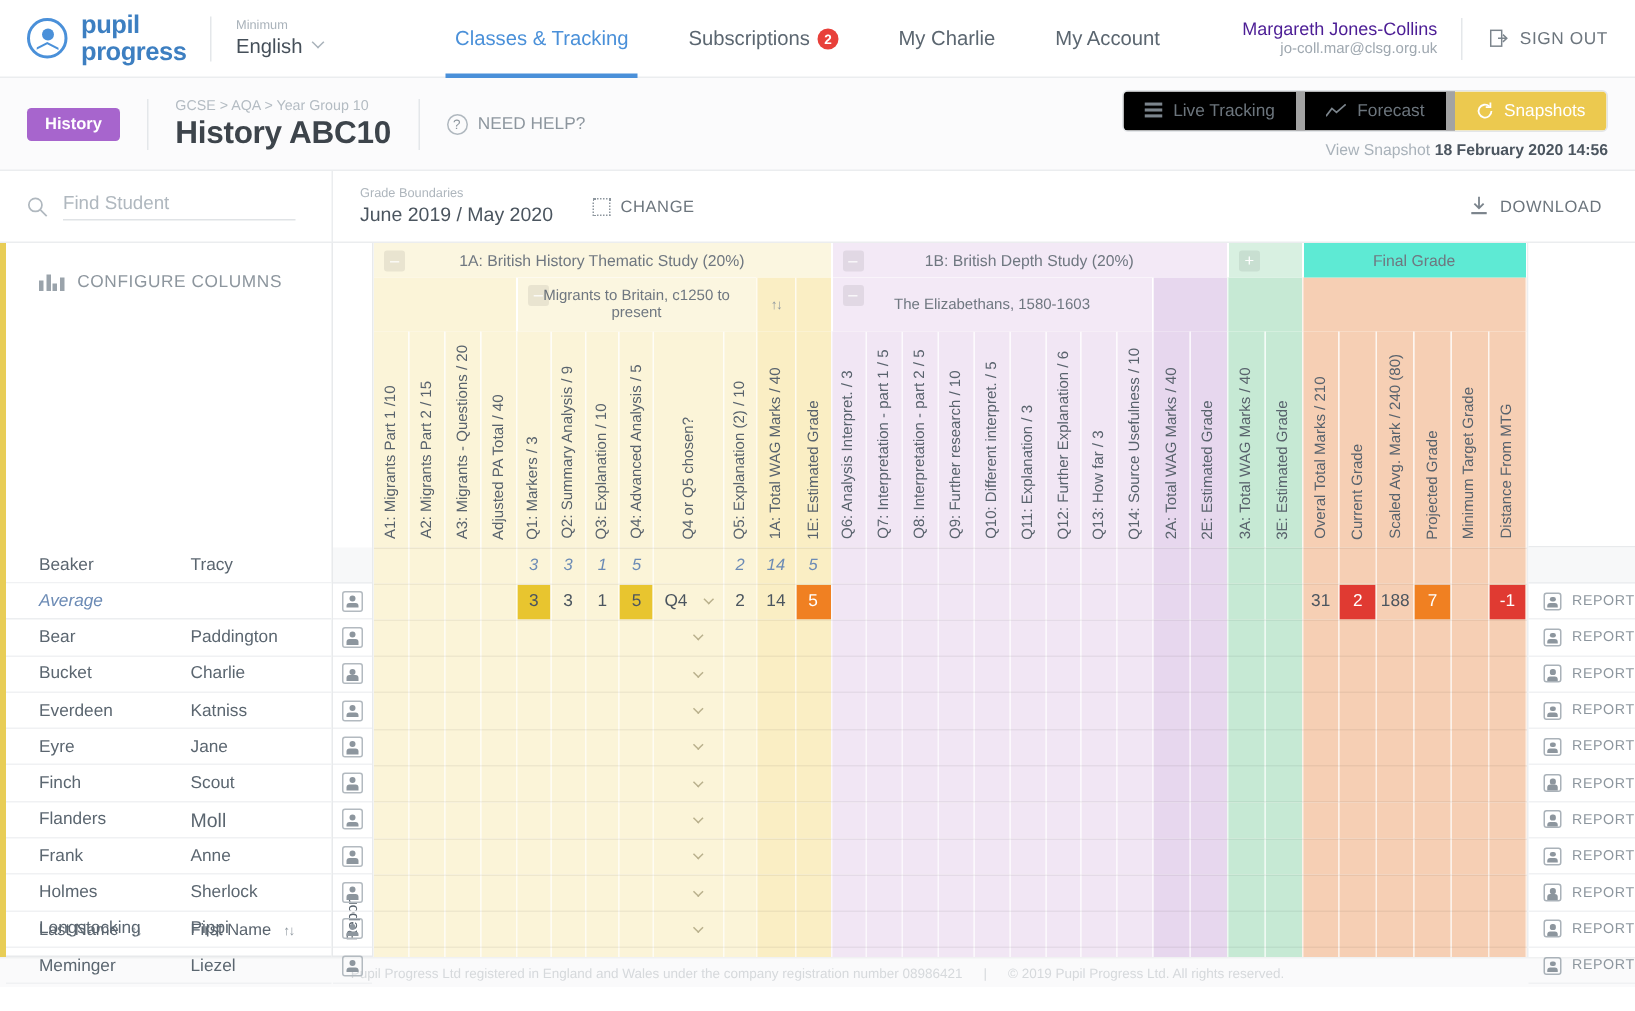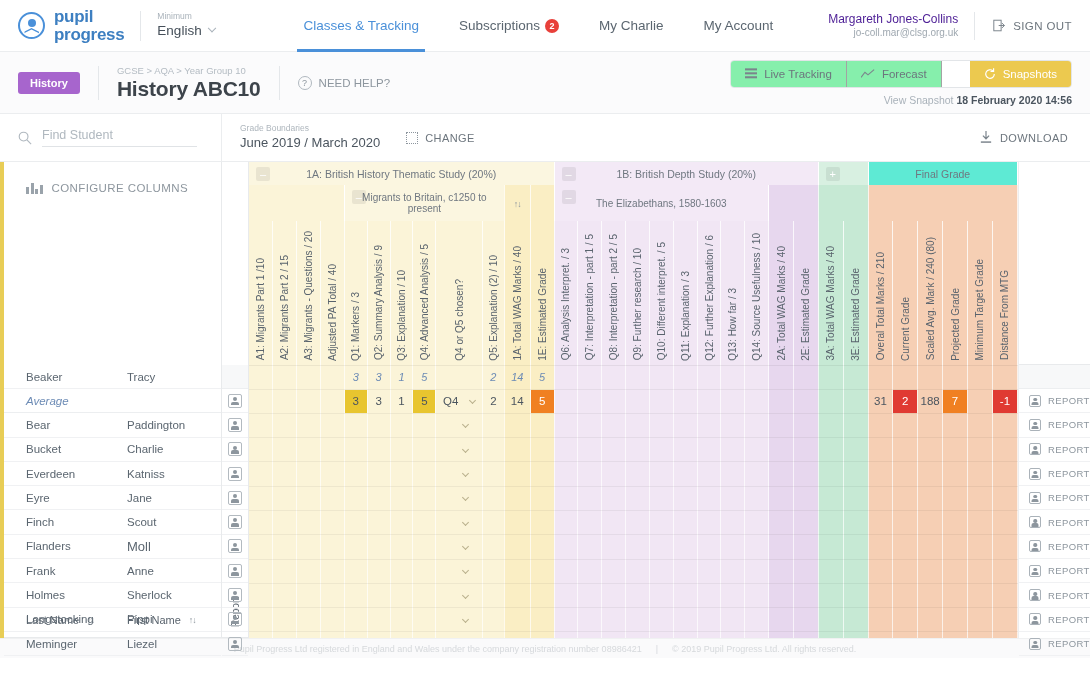--- a/index.html
+++ b/index.html
@@ -82,25 +82,25 @@
   .crumb { font-size: 9.5px; color: #b4bcc3; }
   .page-title { font-size: 21px; color: #3d444b; font-weight: bold; margin-top: 1px; letter-spacing: -.2px;}
   .need-help { display:flex; align-items:center; gap:7px; font-size: 11.5px; color: #8d969e; cursor:pointer; }
   .qmark {
     width: 14px; height: 14px; border-radius: 50%; border: 1.2px solid #b0b8bf;
     font-size: 9px; text-align: center; line-height: 12.5px; color: #8d969e;
   }
   .modes { margin-left: auto; display: flex; align-items: flex-end; flex-direction: column; gap: 6px;}
   .mode-group { display: flex; border: 1px solid #e2e5e8; border-radius: 4px; overflow: hidden; background:#fff;}
   .mode-btn {
-    font-size: 11.5px; color: #6c757d; padding: 7px 14px; background: #86efac;
+    font-size: 11.5px; color: #6c757d; padding: 7px 14px; background: #000000;
     display: flex; align-items: center; gap: 7px; cursor: pointer;
-    border-right: 1px solid #a3a3a3;
-  }
-  .mode-btn:last-child { border-right: none; margin-left: 28px; }
+    border-right: 6px solid #a3a3a3;
+  }
+  .mode-btn:last-child { border-right: none; }
   .mode-btn.active { background: #ecc94f; color: #fff; }
   .snapshot-line { font-size: 10.5px; color: #a9b2ba; }
   .snapshot-line b { color: #4b555f; }
 
   
   .searchbar {
     height: 48px; display: flex; align-items: center; border-bottom: 1px solid #ebedef;
     background: #fff;
   }
   .find-student {
@@ -334,21 +334,21 @@
 <div class="searchbar">
   <div class="find-student">
     <svg width="14" height="14" viewBox="0 0 16 16">
       <circle cx="6.4" cy="6.4" r="5" fill="none" stroke="#b0b8bf" stroke-width="1.3"></circle>
       <path d="M10.2 10.2 L15 15" stroke="#b0b8bf" stroke-width="1.3"></path>
     </svg>
     <input class="search-input" value="" placeholder="Find Student" style="">
   </div>
   <div class="gb-block">
     <div class="gb-label">Grade Boundaries</div>
-    <div class="gb-val">June 2019 / March 2020</div>
+    <div class="gb-val">June 2019 / May 2020</div>
   </div>
   <div class="change-btn">
     <div class="grid-ic"></div>
     <span>CHANGE</span>
   </div>
   <div class="download-btn">
     <svg width="12" height="13" viewBox="0 0 14 15">
       <path d="M7 0 L7 8.5 M3.4 5.4 L7 9 L10.6 5.4" fill="none" stroke="#7b848c" stroke-width="1.4"></path>
       <rect x="1" y="12" width="12" height="1.7" fill="#7b848c"></rect>
     </svg>

